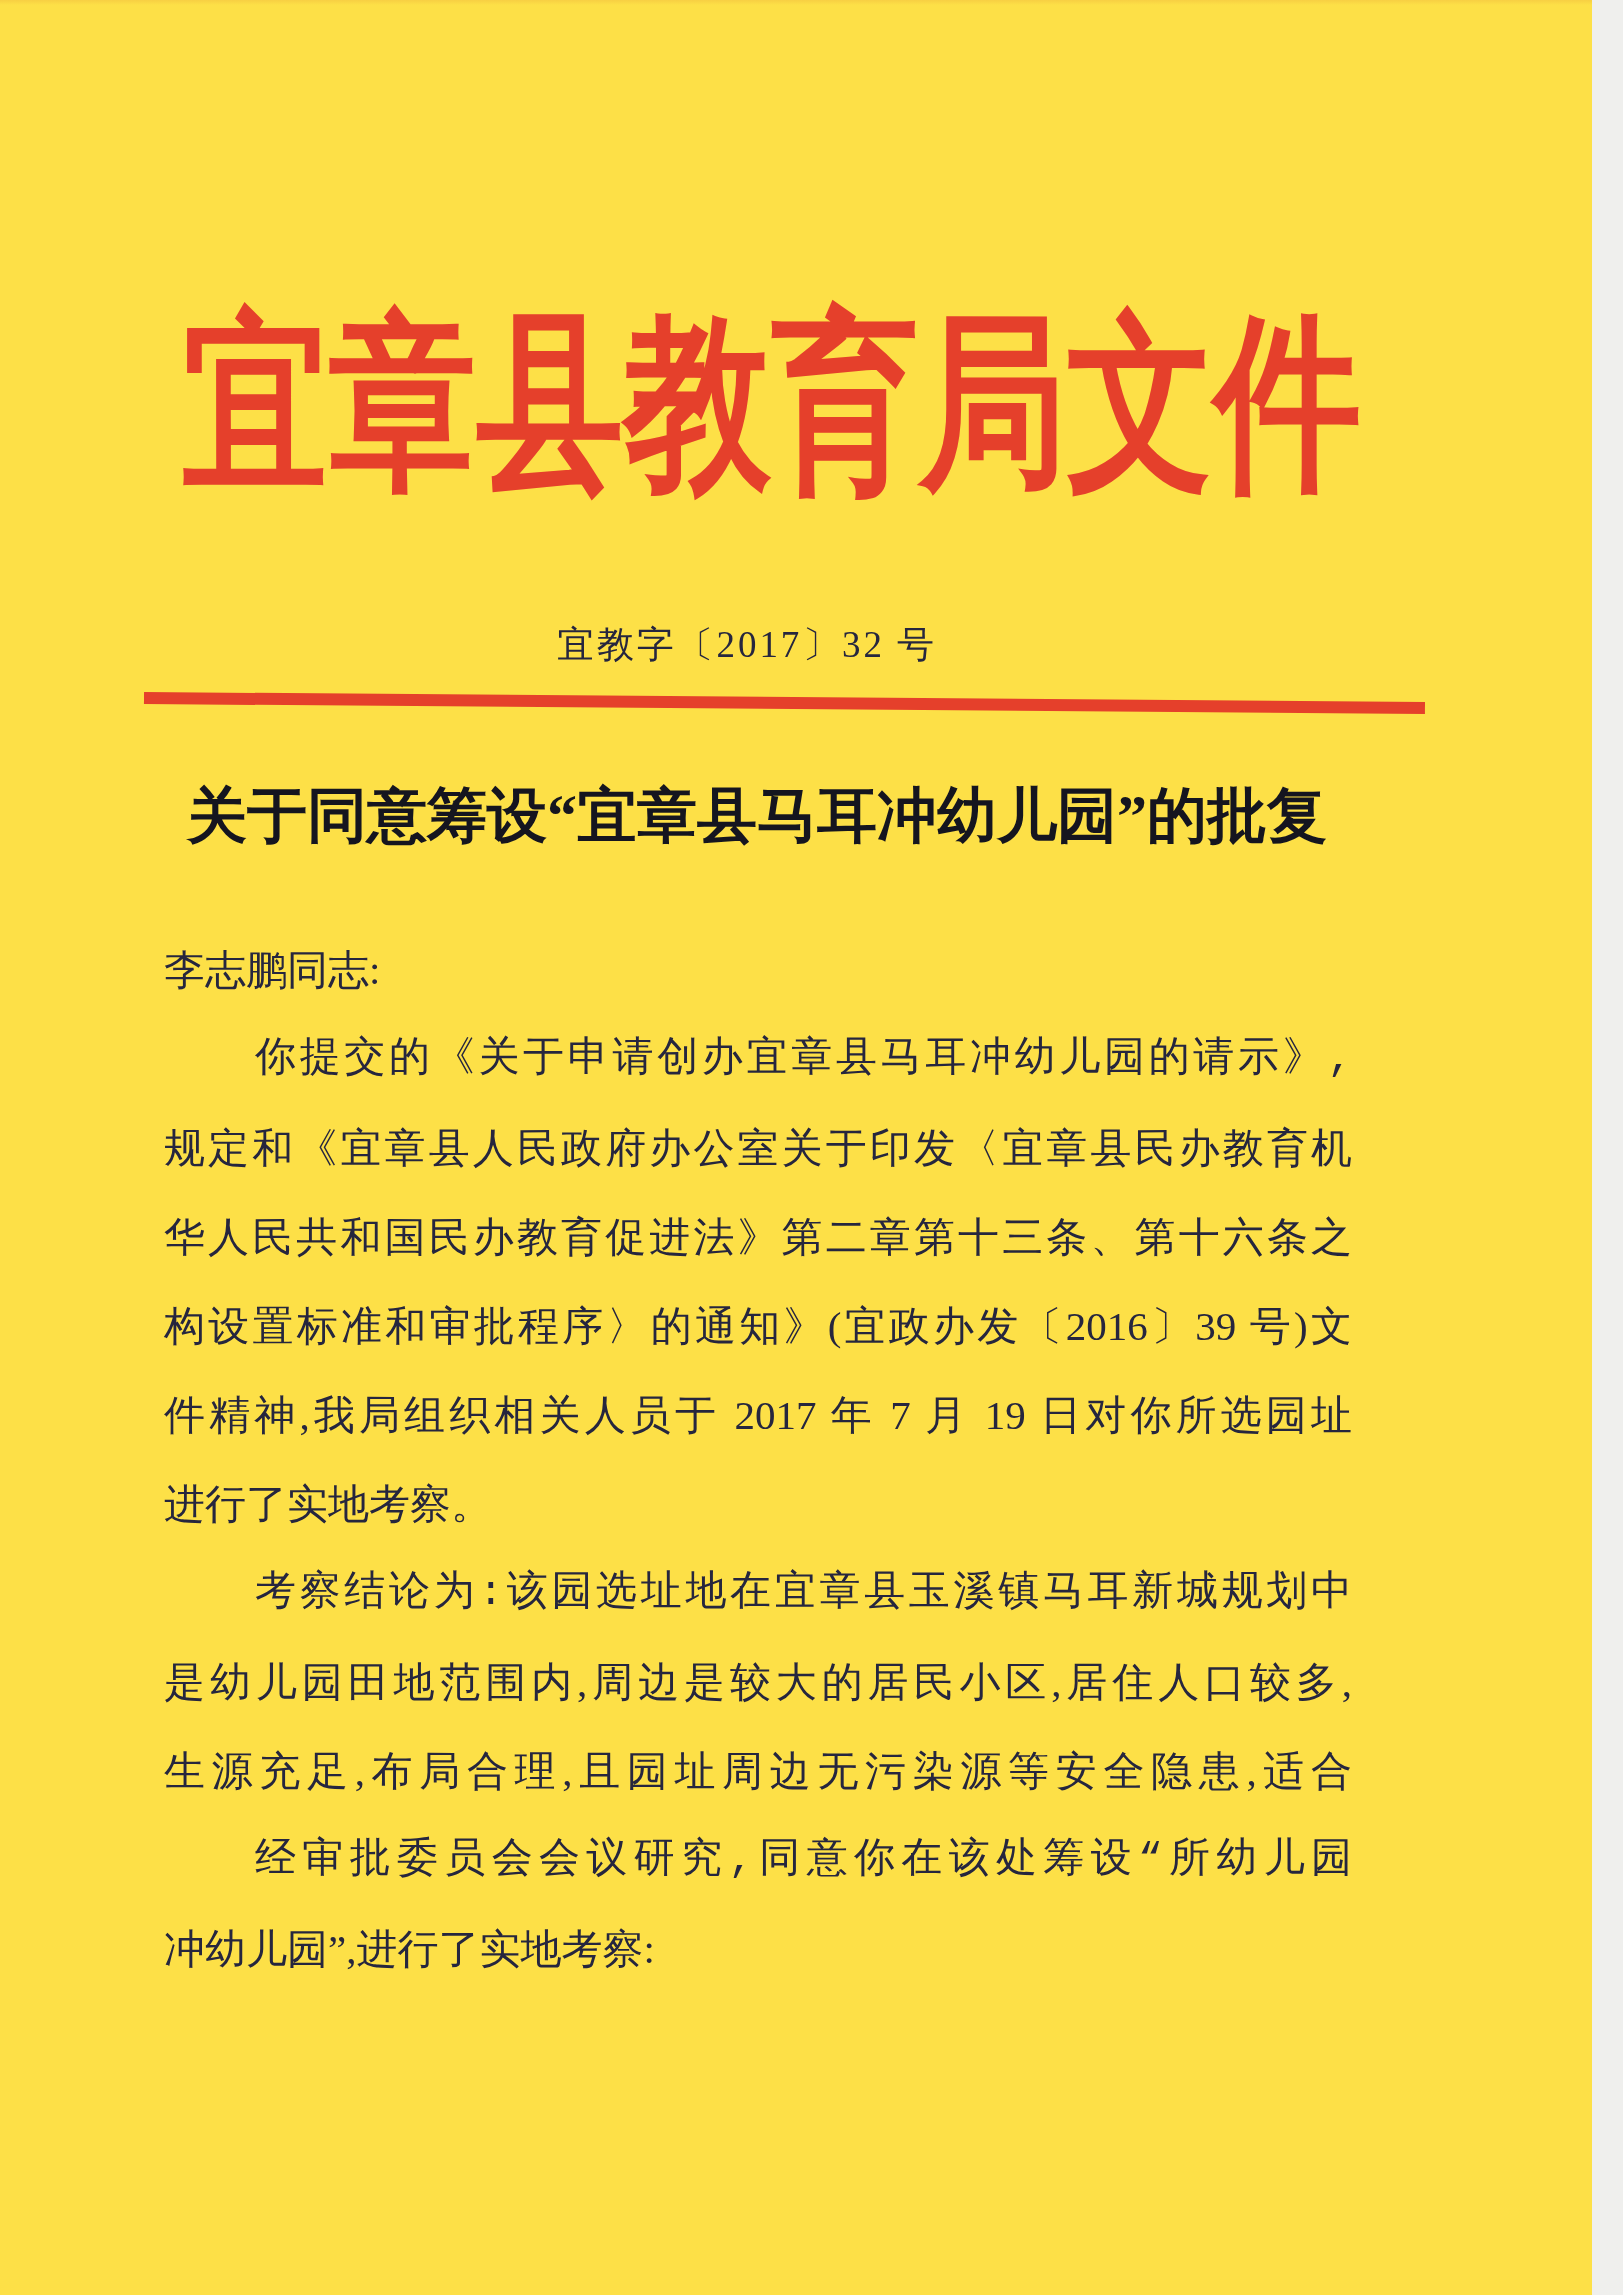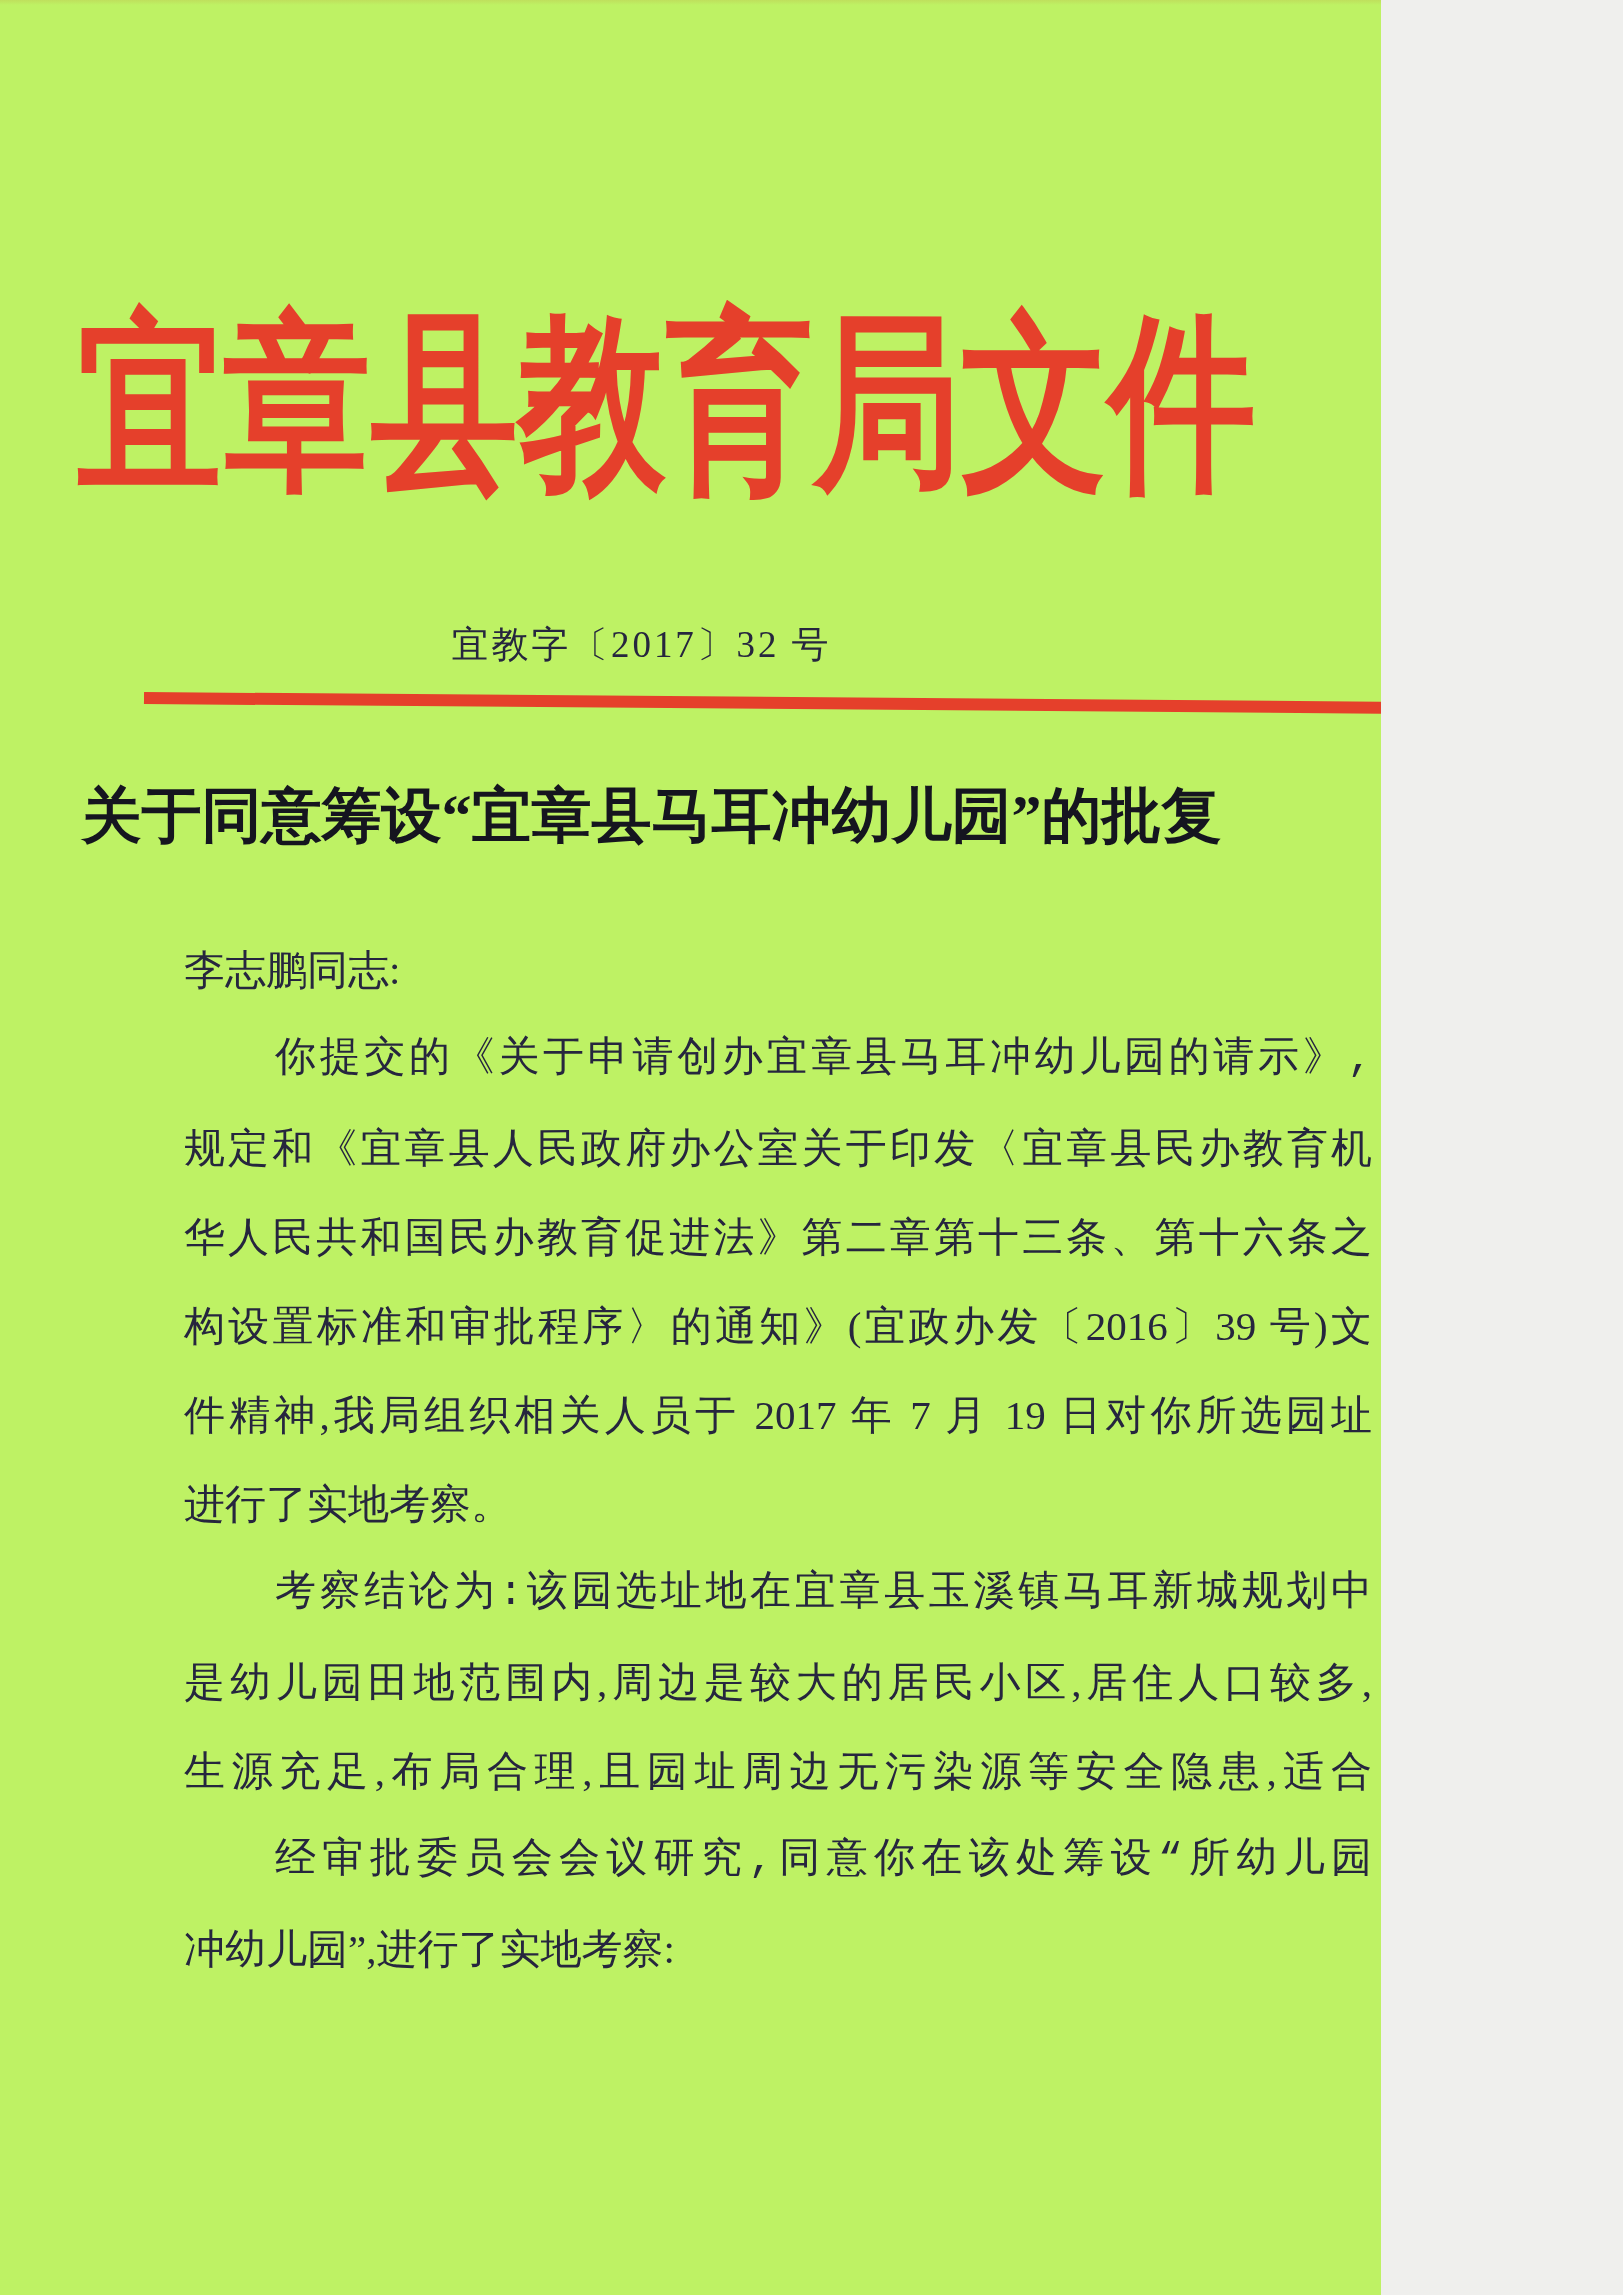--- a/index.html
+++ b/index.html
@@ -3,22 +3,22 @@
 <meta charset="utf-8">
 <style>
   html,body{margin:0;padding:0;}
   body{
     width:1623px;height:2295px;
     background:#efefed;
     font-family:"Liberation Serif","DejaVu Serif",serif;
   }
   .page{
     position:relative;
-    width:1381px;height:2295px;
-    background:#bef264;
+    width:1592px;height:2295px;
+    background:#fde047;
     overflow:hidden;
     color:var(--ink,#26263e);
   }
   
   .letterhead{
     position:absolute;
     top:309px;left:0;width:100%;
     text-align:center;
     font-size:147px;
     line-height:191px;
@@ -58,21 +58,21 @@
     font-size:60px;
     line-height:83px;
     font-weight:bold;
     color:var(--title-ink,#15151f);
     transform:translateX(-39px);
     white-space:nowrap;
   }
   
   .body-text{
     position:absolute;
-    top:926px;left:184px;
+    top:926px;left:164px;
     width:1188px;
     font-size:41px;
     color:var(--ink,#26263e);
   }
   .line{
     line-height:89px;
     min-height:89px;
   }
   .line.full{
     text-align:justify;

